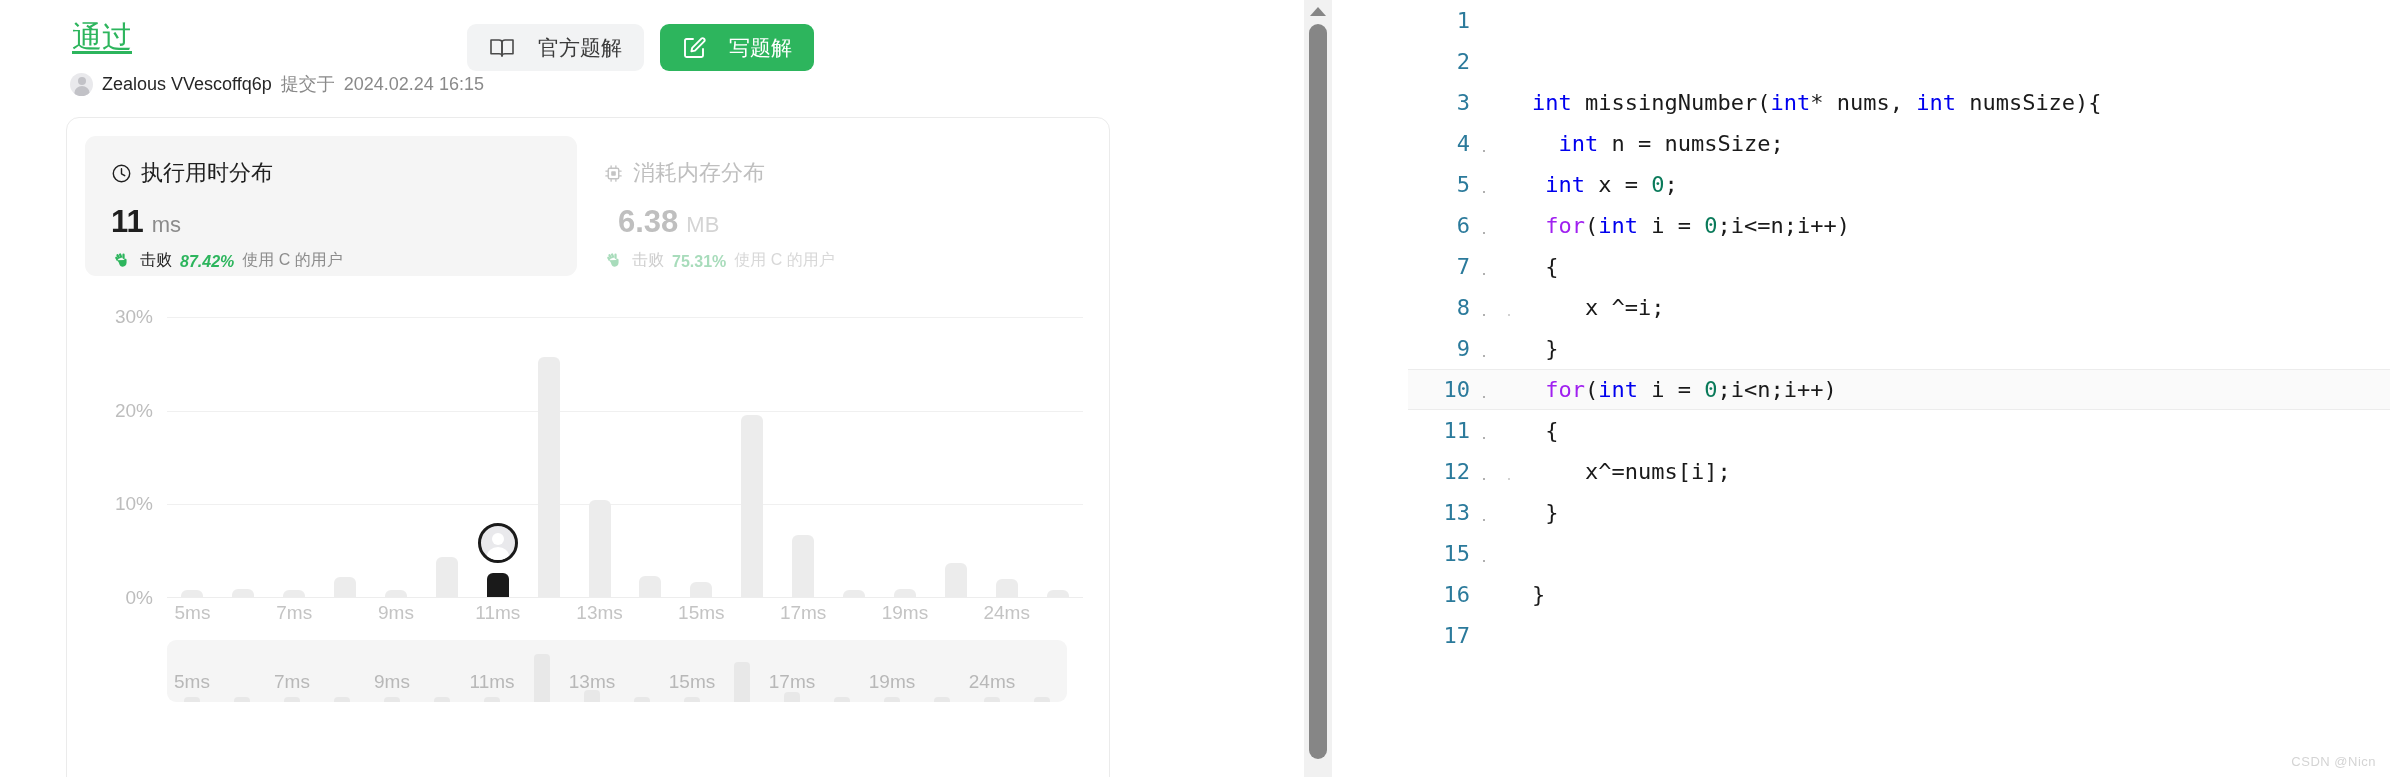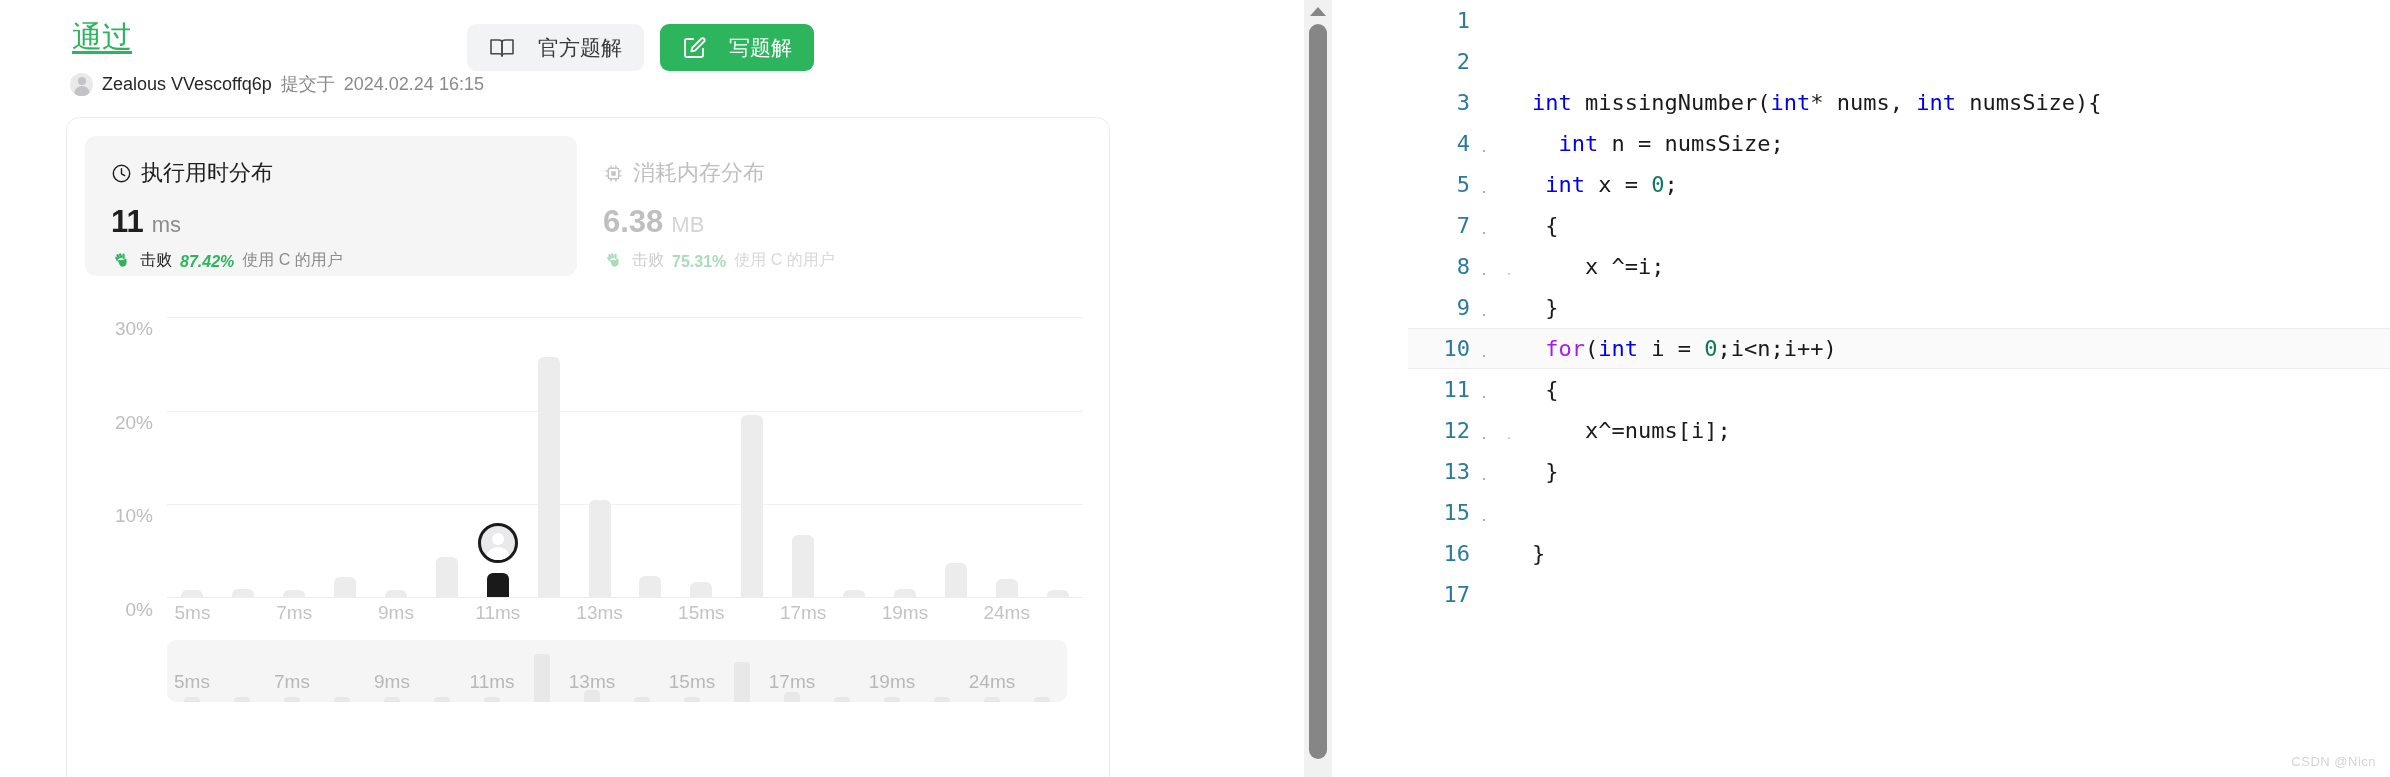--- a/index.html
+++ b/index.html
@@ -76,38 +76,38 @@
   .tab.inactive { background: transparent; }
   .tab-head { display: flex; align-items: center; gap: 9px; }
   .tab-title { font-size: 22px; }
   .tab.active .tab-title { color: #1f1f1f; }
   .tab.inactive .tab-title { color: #bfbfbf; }
   .tab-value { margin-top: 16px; display: flex; align-items: baseline; gap: 8px; }
   .tab-num { font-size: 31px; font-weight: 700; }
   .tab-unit { font-size: 22px; }
   .tab.active .tab-num { color: #1f1f1f; }
   .tab.active .tab-unit { color: #8c8c8c; }
-  .tab.inactive .tab-num { color: #bfbfbf; }
+  .tab.inactive .tab-num { color: #bfbfbf; margin-left: 15px; }
   .tab.inactive .tab-unit { color: #d4d4d4; }
   .tab-beat { margin-top: 10px; display: flex; align-items: flex-end; gap: 8px; font-size: 16px; white-space: nowrap; }
   .beat-label-a { color: #262626; }
   .beat-pct-a { color: #2DB55D; font-weight: 700; font-style: italic; }
   .beat-tail-a { color: #8c8c8c; }
   .beat-label-b { color: #cfcfcf; }
   .beat-pct-b { color: #a8dcbb; font-weight: 700; }
   .beat-tail-b { color: #d8d8d8; }
 
   
   .chart-area {
     position: absolute; left: 18px; top: 180px; width: 1008px; height: 330px;
   }
   .ylabels { position: absolute; left: 0; top: 0; width: 76px; height: 300px; }
   .ylabel {
     position: absolute; right: 8px; font-size: 19px; color: #bdbdbd;
-    transform: translateY(-50%); white-space: nowrap; margin-top: 12px;
+    transform: translateY(-50%); white-space: nowrap;
   }
   .plot {
     position: absolute; left: 82px; top: 0; right: 10px; height: 300px;
   }
   .gridline {
     position: absolute; left: 0; right: 0; height: 1px; background: #f0f0f0;
   }
   .axisline { position: absolute; left: 0; right: 0; bottom: 0; height: 1px; background: #ededed; }
   .bars { position: absolute; left: 0; right: 0; bottom: 1px; height: 299px; display: flex; align-items: flex-end; }
   .barslot { flex: 1 1 0; display: flex; justify-content: center; align-items: flex-end; position: relative; height: 100%; }
@@ -490,20 +490,21 @@
     </div>
   </div>
 
   <div id="code-panel">
     <div id="code-lines">
         <div class="code-line"><span class="ln">1</span><span class="guide"></span><span class="guide2"></span><span class="code-text"></span></div>
         <div class="code-line"><span class="ln">2</span><span class="guide"></span><span class="guide2"></span><span class="code-text"></span></div>
         <div class="code-line"><span class="ln">3</span><span class="guide"></span><span class="guide2"></span><span class="code-text"><span class="kw">int</span> <span class="fn">missingNumber</span>(<span class="kw">int</span>* nums, <span class="kw">int</span> numsSize){</span></div>
         <div class="code-line"><span class="ln">4</span><span class="guide on"></span><span class="guide2"></span><span class="code-text">  <span class="kw">int</span> n = numsSize;</span></div>
         <div class="code-line"><span class="ln">5</span><span class="guide on"></span><span class="guide2"></span><span class="code-text"> <span class="kw">int</span> x = <span class="num">0</span>;</span></div>
+        <div class="code-line"><span class="ln">6</span><span class="guide on"></span><span class="guide2"></span><span class="code-text"> <span class="kw2">for</span>(<span class="kw">int</span> i = <span class="num">0</span>;i&lt;=n;i++)</span></div>
         <div class="code-line"><span class="ln">7</span><span class="guide on"></span><span class="guide2"></span><span class="code-text"> {</span></div>
         <div class="code-line"><span class="ln">8</span><span class="guide on"></span><span class="guide2 on"></span><span class="code-text">    x ^=i;</span></div>
         <div class="code-line"><span class="ln">9</span><span class="guide on"></span><span class="guide2"></span><span class="code-text"> }</span></div>
         <div class="code-line current"><span class="ln">10</span><span class="guide on"></span><span class="guide2"></span><span class="code-text"> <span class="kw2">for</span>(<span class="kw">int</span> i = <span class="num">0</span>;i&lt;n;i++)</span></div>
         <div class="code-line"><span class="ln">11</span><span class="guide on"></span><span class="guide2"></span><span class="code-text"> {</span></div>
         <div class="code-line"><span class="ln">12</span><span class="guide on"></span><span class="guide2 on"></span><span class="code-text">    x^=nums[i];</span></div>
         <div class="code-line"><span class="ln">13</span><span class="guide on"></span><span class="guide2"></span><span class="code-text"> }</span></div>
         <div class="code-line"><span class="ln">15</span><span class="guide on"></span><span class="guide2"></span><span class="code-text"></span></div>
         <div class="code-line"><span class="ln">16</span><span class="guide"></span><span class="guide2"></span><span class="code-text">}</span></div>
         <div class="code-line"><span class="ln">17</span><span class="guide"></span><span class="guide2"></span><span class="code-text"></span></div>

